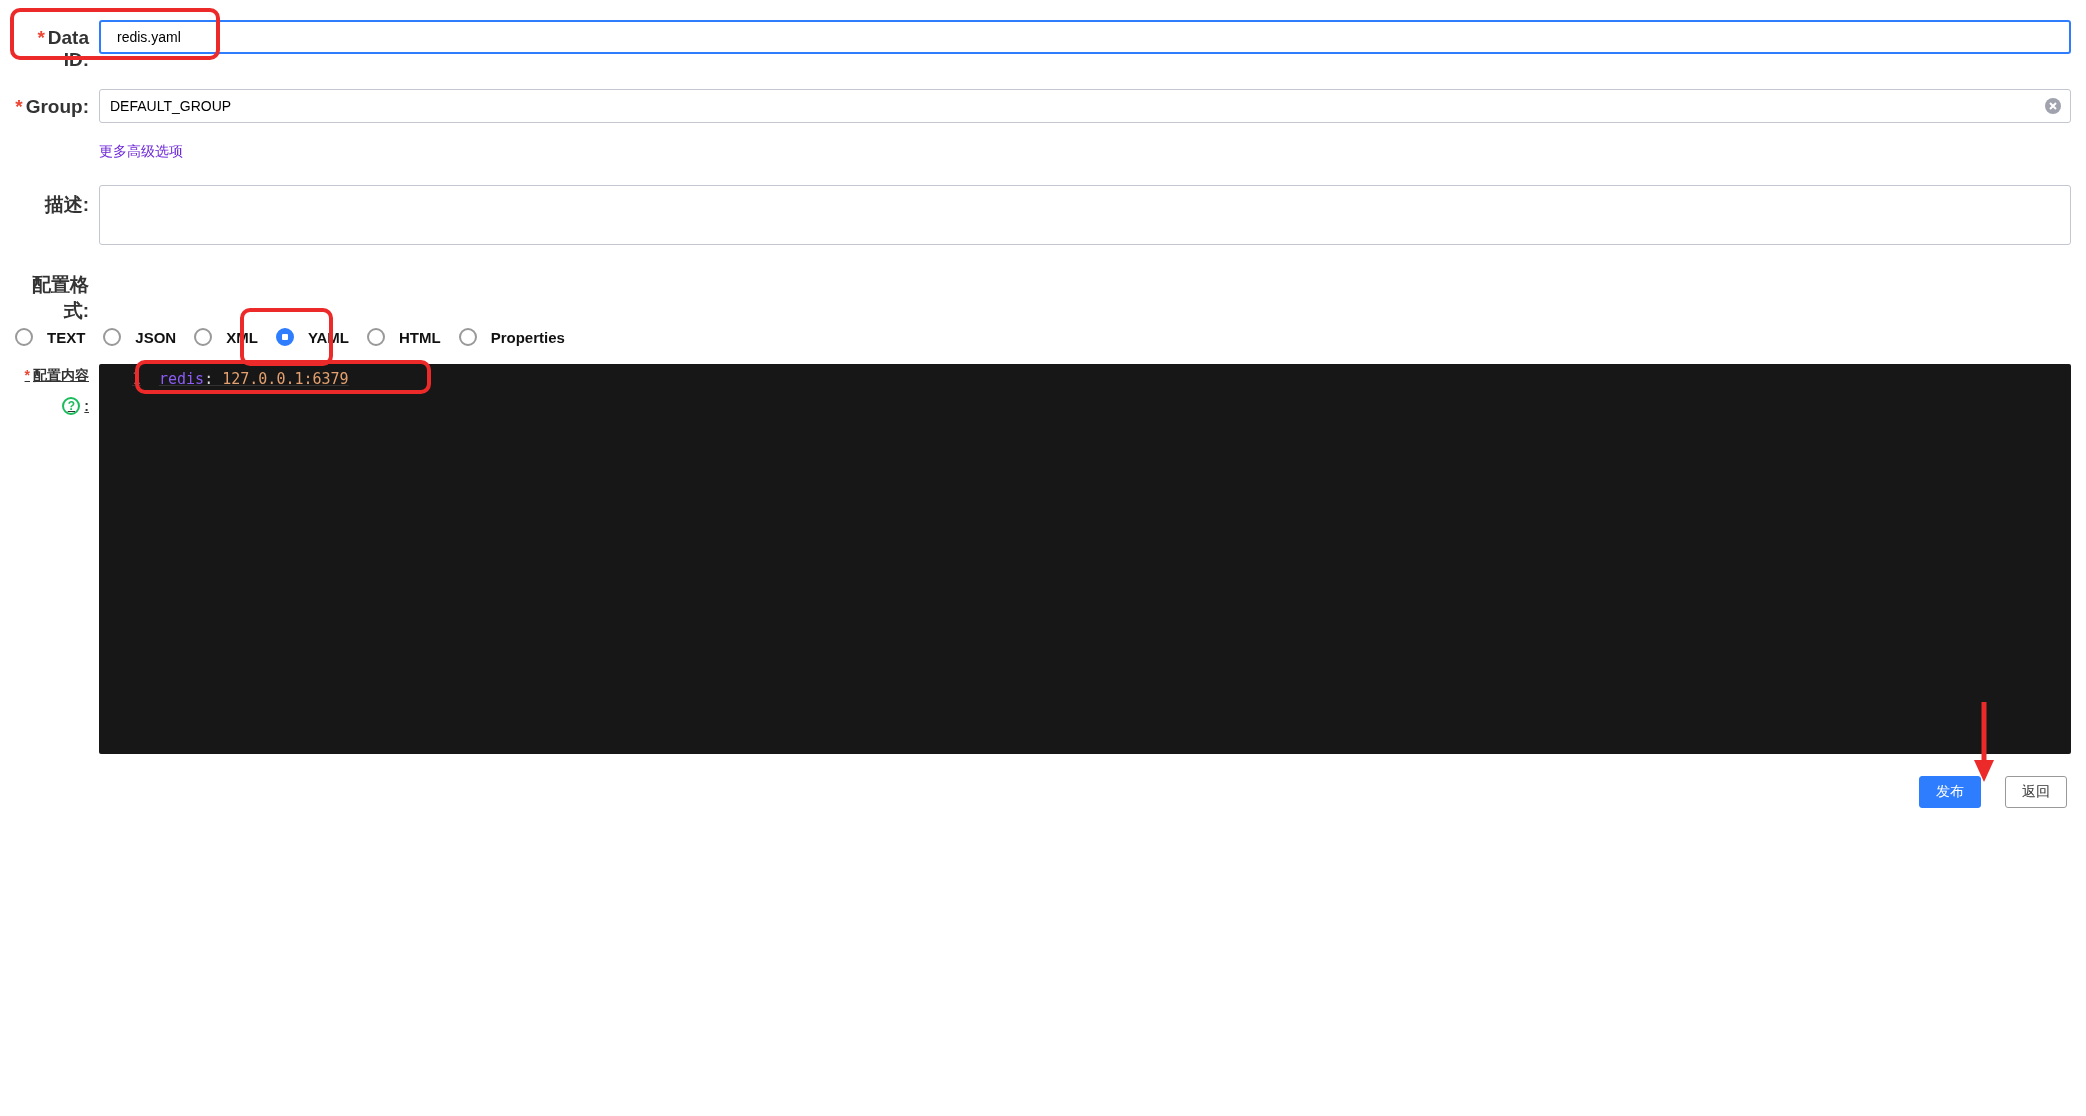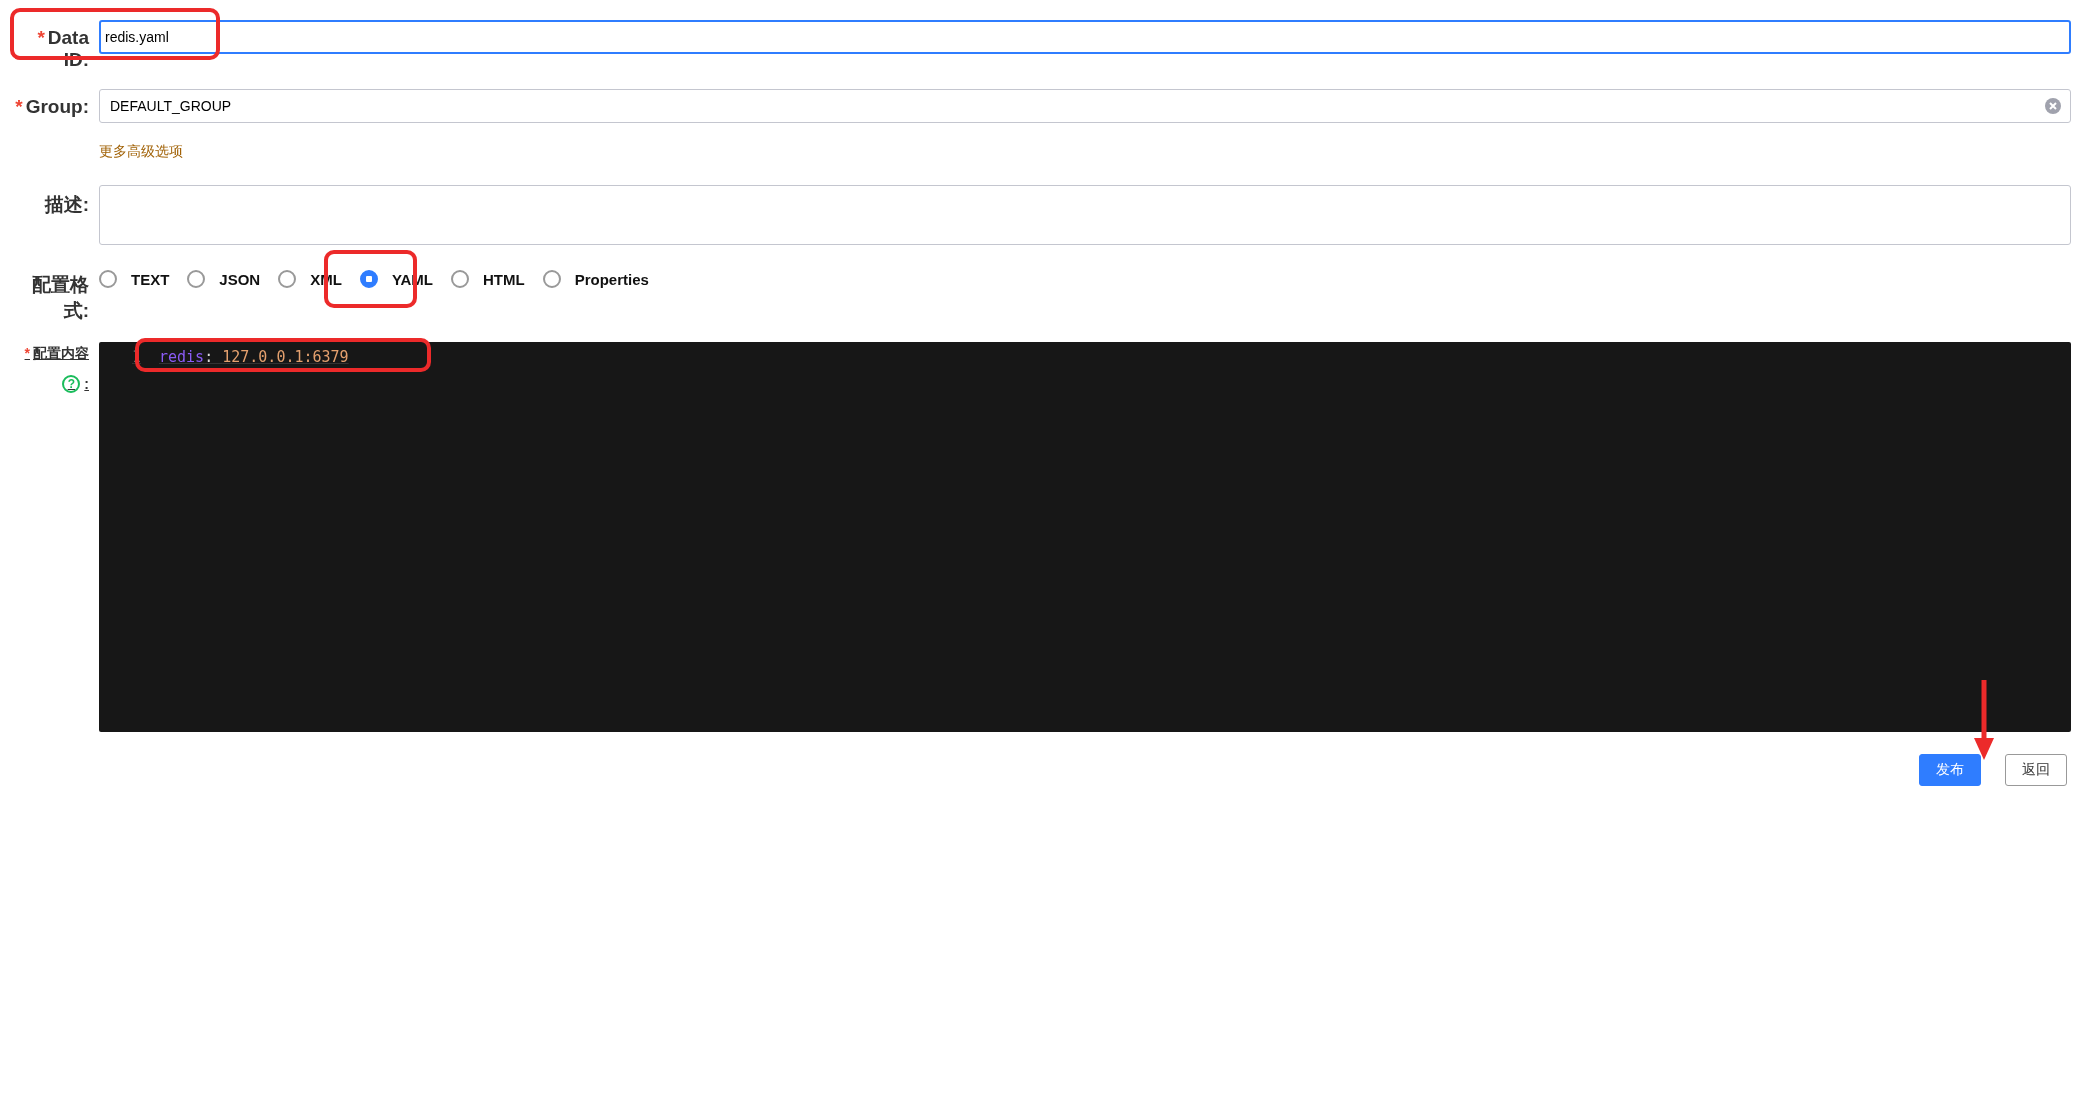--- a/index.html
+++ b/index.html
@@ -38,21 +38,21 @@
     height: 34px;
     padding: 5px 10px;
     border: 1px solid #c4c6cf;
     border-radius: 3px;
     font-size: 14px;
     outline: none;
     background: #fff;
   }
   .text-input.focused {
     border: 2px solid #2f7dff;
-    padding: 4px 4px;
+    padding: 4px 16px;
   }
   .textarea-input {
     width: 100%;
     height: 60px;
     padding: 6px 10px;
     border: 1px solid #c4c6cf;
     border-radius: 3px;
     font-size: 14px;
     outline: none;
     resize: none;
@@ -66,21 +66,21 @@
     width: 16px;
     height: 16px;
     display: flex;
     align-items: center;
     justify-content: center;
     cursor: pointer;
   }
   .clear-icon svg circle { fill: #a0a2ad; }
   .clear-icon svg path { stroke: #fff; stroke-width: 2; }
   .more-link {
-    color: #a16207;
+    color: #6d28d9;
     font-size: 14px;
     cursor: pointer;
     padding-top: 2px;
     display: inline-block;
   }
   .radio-group {
     display: flex;
     align-items: center;
     gap: 18px;
     flex-wrap: wrap;
@@ -247,21 +247,21 @@
 
 <div class="form-row" style="margin-top:24px;">
   <label class="form-label">
     <span>描述:</span>
   </label>
   <div class="form-field">
     <textarea class="textarea-input" style=""></textarea>
   </div>
 </div>
 
-<div class="form-row" style="position:relative;">
+<div class="form-row" style="position:relative;flex-direction:column;">
   <label class="form-label" style="padding-top:6px;">
     <span>配置格式:</span>
   </label>
   <div class="form-field" style="position:relative;">
     <div id="hl-yaml" class="hl" style="left: 224.875px; top: -16px; width: 93.125px; height: 58px;"></div>
     <div class="radio-group" id="radioGroup">
         <label class="radio-opt">
           <span class="radio-circ"></span>
           <span>TEXT</span>
         </label>

